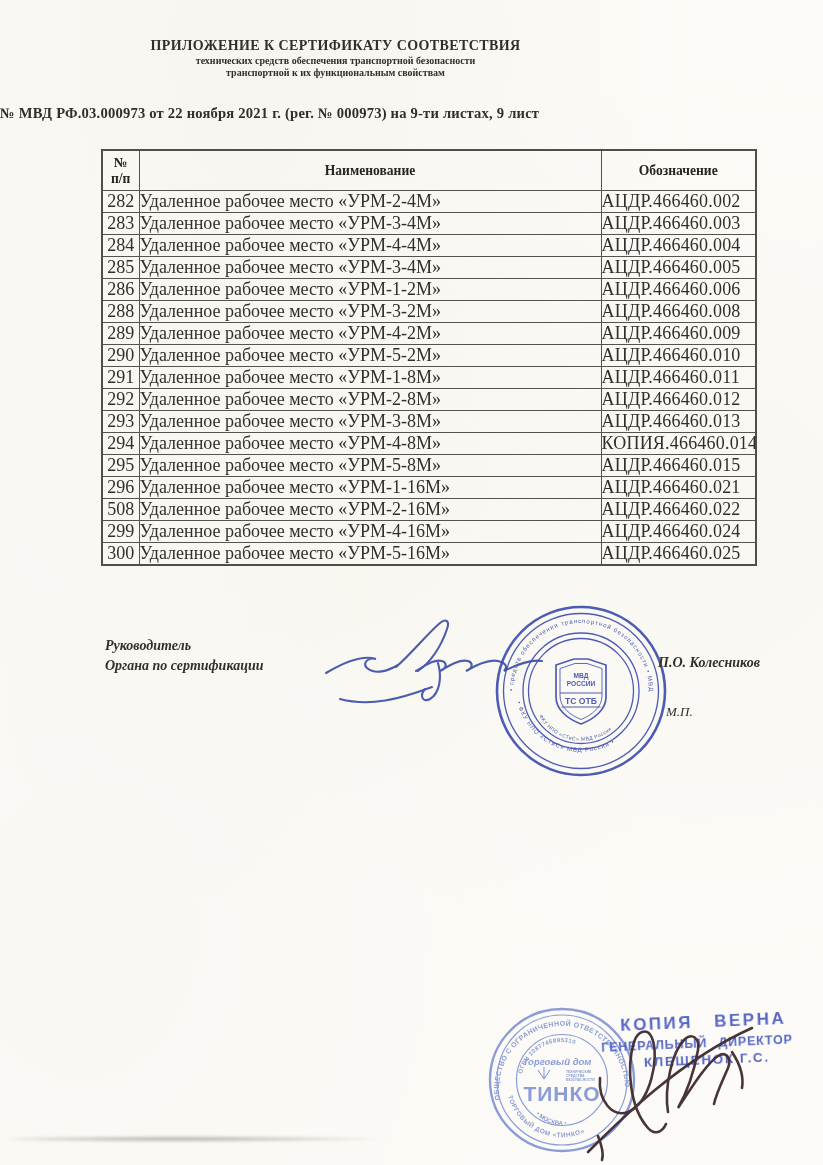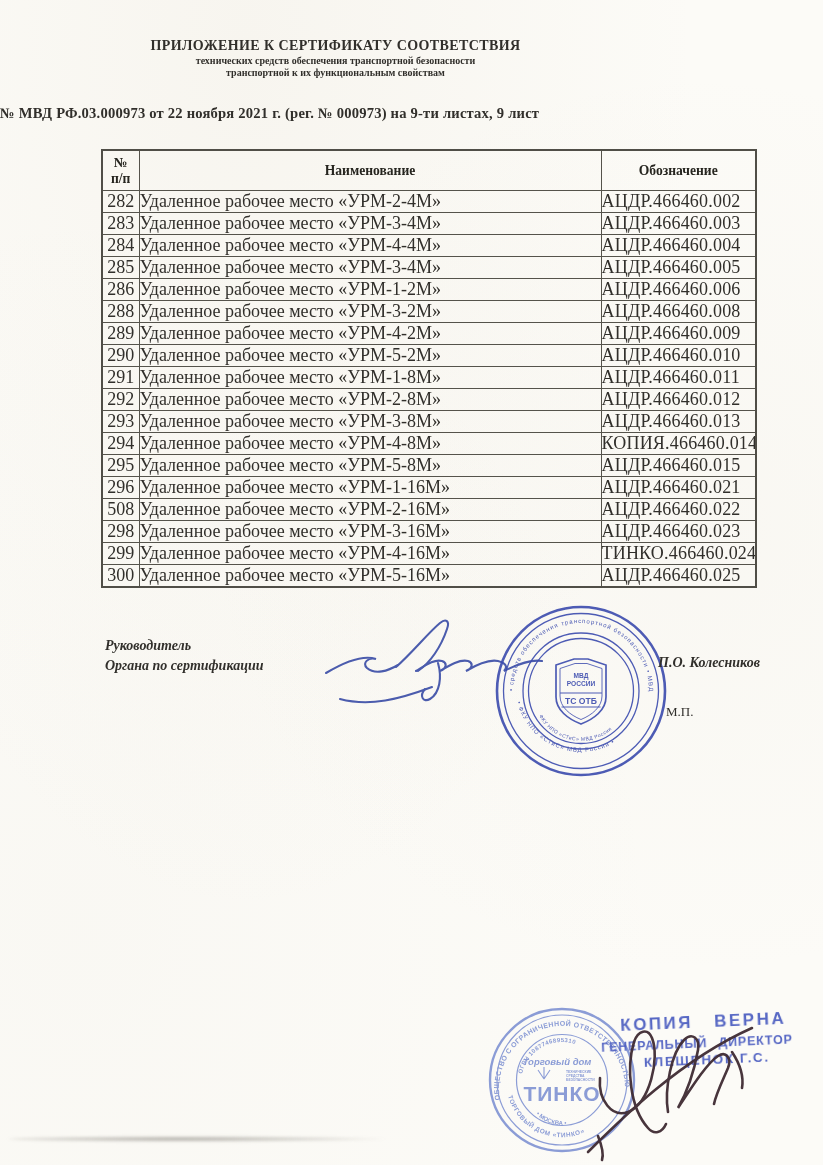--- a/index.html
+++ b/index.html
@@ -43,21 +43,21 @@
   table.items td{height:19.3px;font-size:18px;padding:0;}
   .col-num{width:37px;}
   .col-name{width:462px;}
   .col-designation{width:155px;}
   td.cell-num{text-align:center;}
   td.cell-name{padding-left:8px;}
   td.cell-designation{padding-left:10px;font-size:13.4px;letter-spacing:.2px;}
   
   .role-lines{position:absolute;left:105px;top:628px;font-weight:bold;font-style:italic;font-size:14px;line-height:19.5px;margin-top:8px;}
   .signer-name{position:absolute;left:658px;top:645px;font-weight:bold;font-style:italic;font-size:14px;white-space:nowrap;margin-top:10px;}
-  .seal-mark{position:absolute;left:666px;top:704px;font-size:13px;}
+  .seal-mark{position:absolute;left:666px;top:704px;font-style:italic;font-size:13px;}
   .sig-blue{position:absolute;left:320px;top:595px;width:260px;height:130px;opacity:.92;}
   .sig-blue path{fill:none;stroke:var(--signature-blue);stroke-width:2.1;stroke-linecap:round;}
   
   .mvd-stamp{position:absolute;left:494px;top:604px;width:174px;height:174px;opacity:.9;filter:blur(.2px);}
   .mvd-stamp circle, .mvd-stamp path.shape{fill:none;stroke:var(--stamp-blue);}
   .mvd-stamp text{fill:var(--stamp-blue);font-family:"Liberation Sans",sans-serif;}
   
   .tinko-stamp{position:absolute;left:486px;top:1004px;width:152px;height:152px;opacity:.82;filter:blur(.25px);}
   .tinko-stamp ellipse,.tinko-stamp circle,.tinko-stamp path.shape{fill:none;stroke:var(--tinko-blue);}
   .tinko-stamp text{fill:var(--tinko-blue);font-family:"Liberation Sans",sans-serif;}
@@ -179,28 +179,23 @@
           <td class="cell-num">296</td>
           <td class="cell-name">Удаленное рабочее место «УРМ-1-16М»</td>
           <td class="cell-designation">АЦДР.466460.021</td>
         </tr>
         <tr>
           <td class="cell-num">508</td>
           <td class="cell-name">Удаленное рабочее место «УРМ-2-16М»</td>
           <td class="cell-designation">АЦДР.466460.022</td>
         </tr>
         <tr>
-          <td class="cell-num">298</td>
-          <td class="cell-name">Удаленное рабочее место «УРМ-3-16М»</td>
-          <td class="cell-designation">АЦДР.466460.023</td>
-        </tr>
-        <tr>
           <td class="cell-num">299</td>
           <td class="cell-name">Удаленное рабочее место «УРМ-4-16М»</td>
-          <td class="cell-designation">ТИНКО.466460.024</td>
+          <td class="cell-designation">АЦДР.466460.024</td>
         </tr>
         <tr>
           <td class="cell-num">300</td>
           <td class="cell-name">Удаленное рабочее место «УРМ-5-16М»</td>
           <td class="cell-designation">АЦДР.466460.025</td>
         </tr>
       </tbody>
   </table>
 
   <div class="role-lines">

